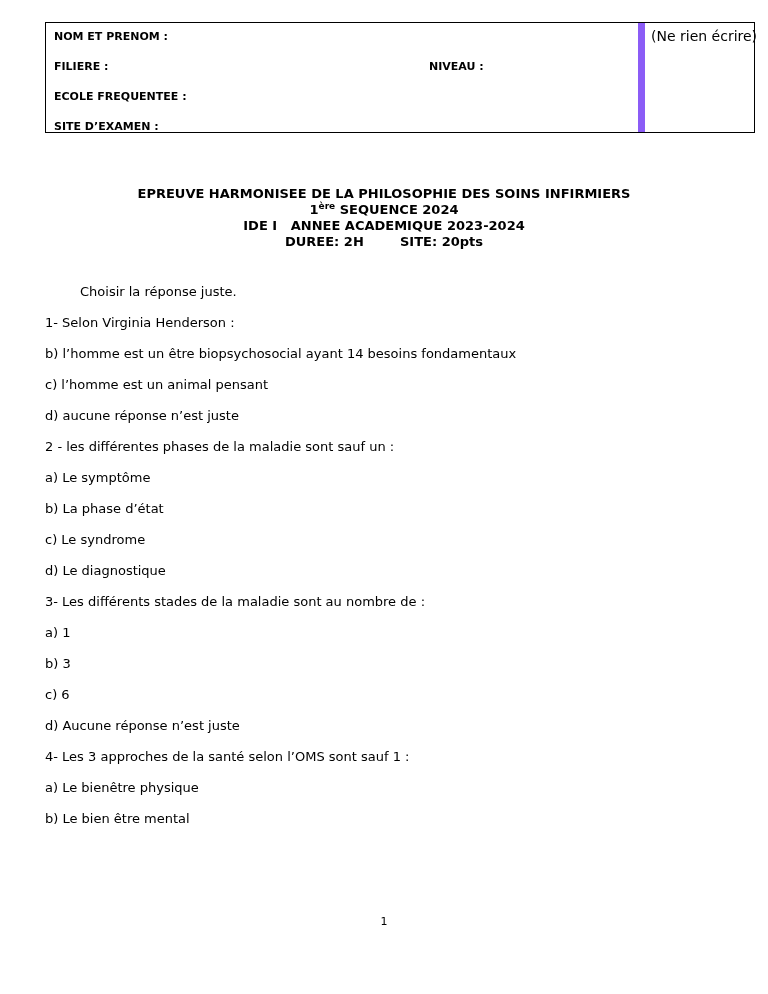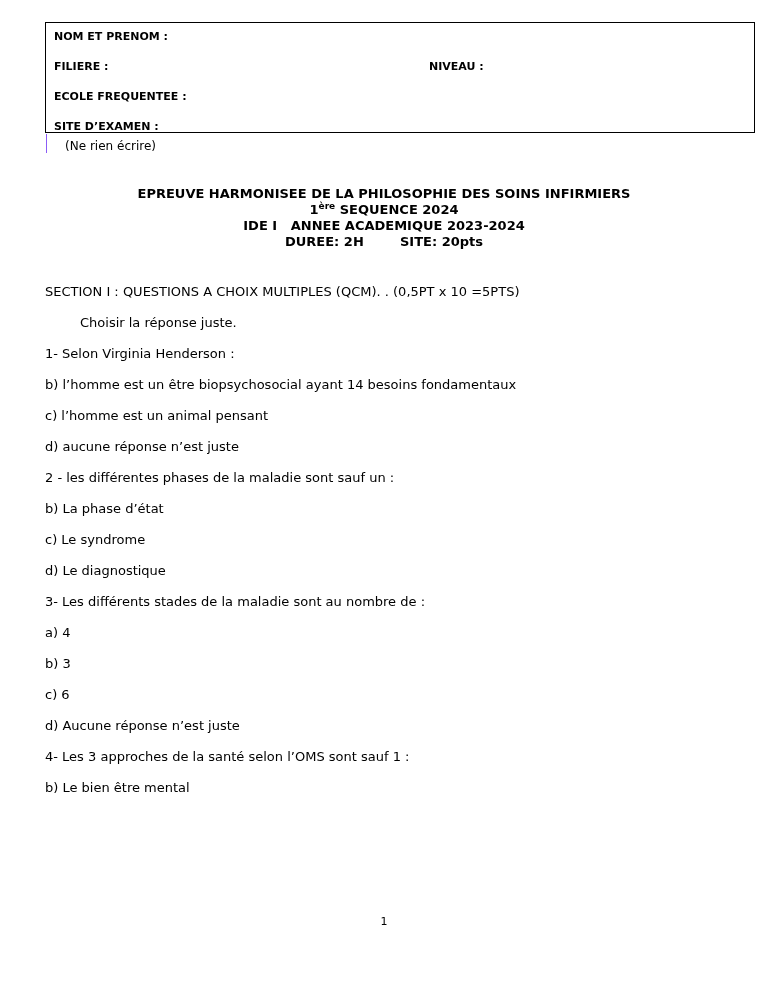--- a/index.html
+++ b/index.html
@@ -21,32 +21,31 @@
 
   
   .header-box {
     position: absolute;
     left: 45px;
     top: 22px;
     width: 710px;
     height: 111px;
     border: 1px solid #000;
     display: flex;
-    flex-direction: column;
   }
   .header-left {
     flex: 1;
     padding: 7px 8px 0 8px;
     position: relative;
   }
   .header-right {
     width: 116px;
-    border-left: 1px solid #8b5cf6;
+    border-left: 7px solid #8b5cf6;
     padding: 5px 6px 0 6px;
-    font-size: 12px;
+    font-size: 14px;
     text-align: right;
     white-space: nowrap;
   }
   .field-row {
     font-size: 11px;
     font-weight: bold;
     line-height: 14px;
     margin-bottom: 16px;
     position: relative;
   }
@@ -121,40 +120,41 @@
   </div>
 
   <div class="title-block">
     <div>EPREUVE HARMONISEE DE LA PHILOSOPHIE DES SOINS INFIRMIERS</div>
     <div><span>1</span><sup>ère</sup><span> SEQUENCE 2024</span></div>
     <div>IDE I   ANNEE ACADEMIQUE 2023-2024</div>
     <div>DUREE: 2H        SITE: 20pts</div>
   </div>
 
   <div class="exam-body">
-    <p>SECTION I : QUESTIONS A CHOIX MULTIPLES (QCM). . (0,5PT x 10 =5PTS)</p>
     <p class="indent">Choisir la réponse juste.</p>
 
     <p>1- Selon Virginia Henderson :</p>
     <p>b) l’homme est un être biopsychosocial ayant 14 besoins fondamentaux</p>
     <p>c) l’homme est un animal pensant</p>
     <p>d) aucune réponse n’est juste</p>
 
     <p>2 - les différentes phases de la maladie sont sauf un :</p>
+    <p>a) Le symptôme</p>
     <p>b) La phase d’état</p>
     <p>c) Le syndrome</p>
     <p>d) Le diagnostique</p>
 
     <p>3- Les différents stades de la maladie sont au nombre de :</p>
-    <p>a) 4</p>
+    <p>a) 1</p>
     <p>b) 3</p>
     <p>c) 6</p>
     <p>d) Aucune réponse n’est juste</p>
 
     <p>4- Les 3 approches de la santé selon l’OMS sont sauf 1 :</p>
+    <p>a) Le bienêtre physique</p>
     <p>b) Le bien être mental</p>
   </div>
 
   <div class="footer">
     <span>1</span>
   </div>
 
 </div>
 
 </body></html>

